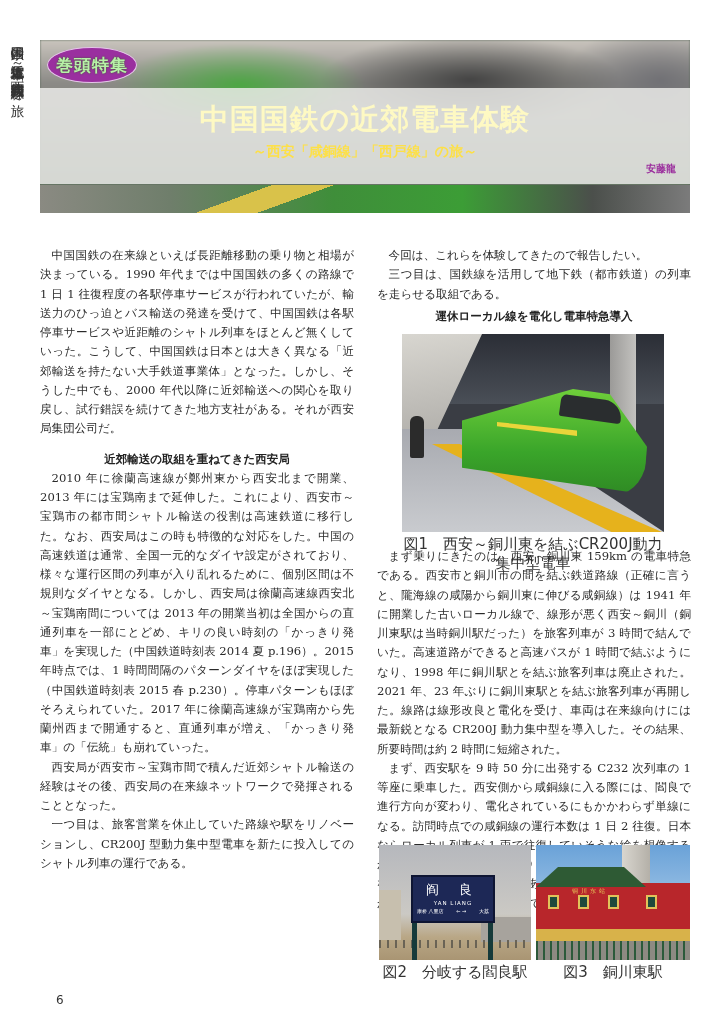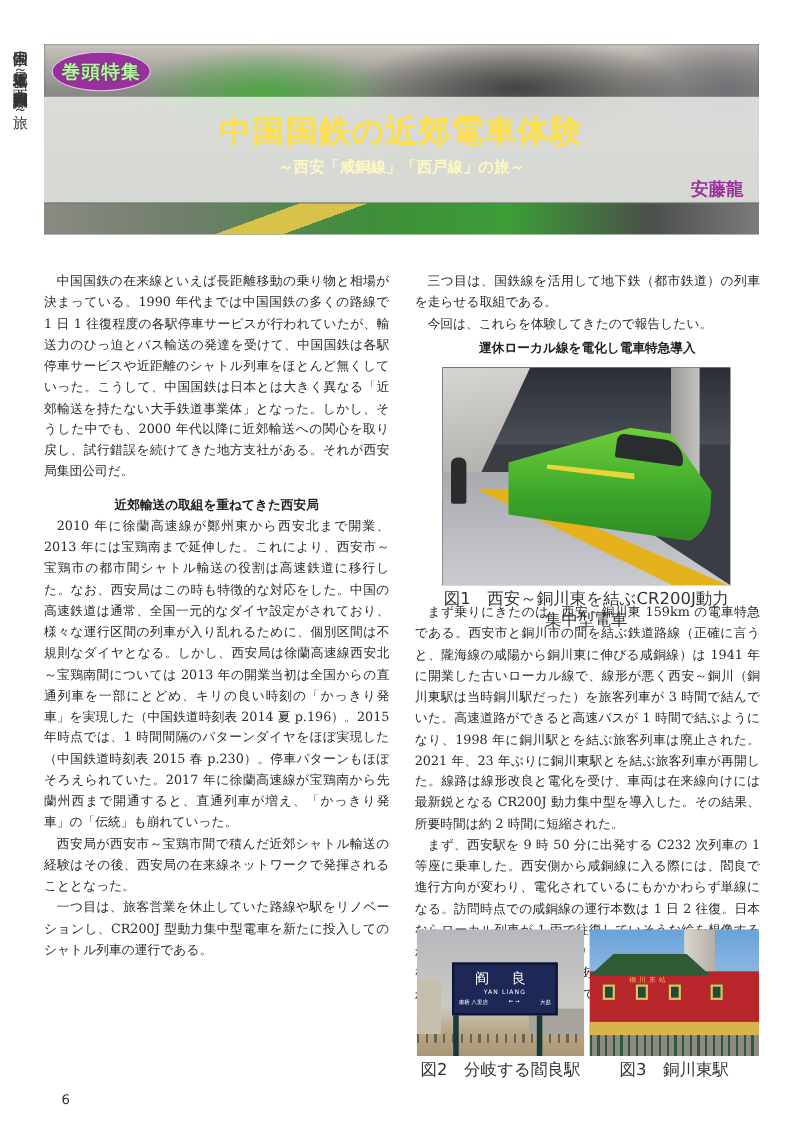--- a/index.html
+++ b/index.html
@@ -40,30 +40,30 @@
     border-radius: 50%; background: #9a2f9f;
     border: 1px solid #e6c6ea;
     display: flex; align-items: center; justify-content: center;
     font-family: "DejaVu Serif", serif; font-weight: bold; font-size: 17px;
     color: #b8f0a8; letter-spacing: 1px;
     text-shadow: 0 0 2px #2d6b1f;
   }
   .title {
     position: absolute; left: 0; right: 0; top: 60px; text-align: center;
     font-family: "DejaVu Sans", sans-serif; font-weight: bold; font-size: 29px;
-    color: #fde047; letter-spacing: 1px;
+    color: #fef9c3; letter-spacing: 1px;
   }
   .subtitle {
     position: absolute; left: 0; right: 0; top: 103px; text-align: center;
     font-family: Liberation Sans, sans-serif; font-weight: bold; font-size: 14px;
-    color: #fef9c3;
+    color: #fde047;
   }
   .author {
     position: absolute; right: 14px; top: 122px;
-    font-family: "DejaVu Sans", sans-serif; font-weight: bold; font-size: 16px;
+    font-family: "DejaVu Sans", sans-serif; font-weight: bold; font-size: 10px;
     color: #9b2f9d;
   }
 
   .col {
     position: absolute; font-size: 11.6px; line-height: 19.25px; color: #2a2a2a;
     text-align: justify;
   }
   .col-left { left: 40px; top: 246px; width: 314px; }
   .col-right { left: 377px; top: 246px; width: 314px; }
   .col p { text-indent: 1em; }
@@ -105,21 +105,21 @@
   .cap1 { left: 402px; top: 535px; width: 262px; }
 
   .fig2 {
     position: absolute; left: 379px; top: 845px; width: 152px; height: 115px;
     overflow: hidden;
     background: linear-gradient(180deg, #b6b8bd 0%, #cbc9c4 60%, #b9a786 80%, #a99573 100%);
   }
   .fig2 .bld { position: absolute; left: 0; top: 45px; width: 22px; height: 50px; background: #c7bfae; }
   .fig2 .bld2 { position: absolute; right: 0; top: 72px; width: 50px; height: 25px; background: #a7a39d; }
   .fig2 .sign {
-    position: absolute; left: 32px; top: 30px; width: 96px; height: 48px;
+    position: absolute; left: 32px; top: 30px; width: 84px; height: 48px;
     background: #1d2856; border: 2px solid #0e1533; color: #fff;
     font-family: "DejaVu Sans", sans-serif; text-align: center;
   }
   .fig2 .sign .zh { font-size: 13px; letter-spacing: 8px; margin-top: 4px; }
   .fig2 .sign .py { font-size: 5.5px; margin-top: 1px; letter-spacing: 1px; }
   .fig2 .sign .dir { font-size: 5px; display: flex; justify-content: space-between; padding: 2px 4px 0; }
   .fig2 .post { position: absolute; top: 78px; width: 5px; height: 40px; background: #163a3a; }
   .fig2 .post.l { left: 33px; }
   .fig2 .post.r { left: 109px; }
   .fig2 .fence { position: absolute; left: 0; top: 95px; width: 100%; height: 8px;
@@ -168,22 +168,22 @@
 <div class="col col-left">
   <p>中国国鉄の在来線といえば長距離移動の乗り物と相場が決まっている。1990 年代までは中国国鉄の多くの路線で 1 日 1 往復程度の各駅停車サービスが行われていたが、輸送力のひっ迫とバス輸送の発達を受けて、中国国鉄は各駅停車サービスや近距離のシャトル列車をほとんど無くしていった。こうして、中国国鉄は日本とは大きく異なる「近郊輸送を持たない大手鉄道事業体」となった。しかし、そうした中でも、2000 年代以降に近郊輸送への関心を取り戻し、試行錯誤を続けてきた地方支社がある。それが西安局集団公司だ。</p>
   <p class="heading">近郊輸送の取組を重ねてきた西安局</p>
   <p>2010 年に徐蘭高速線が鄭州東から西安北まで開業、2013 年には宝鶏南まで延伸した。これにより、西安市～宝鶏市の都市間シャトル輸送の役割は高速鉄道に移行した。なお、西安局はこの時も特徴的な対応をした。中国の高速鉄道は通常、全国一元的なダイヤ設定がされており、様々な運行区間の列車が入り乱れるために、個別区間は不規則なダイヤとなる。しかし、西安局は徐蘭高速線西安北～宝鶏南間については 2013 年の開業当初は全国からの直通列車を一部にとどめ、キリの良い時刻の「かっきり発車」を実現した（中国鉄道時刻表 2014 夏 p.196）。2015 年時点では、1 時間間隔のパターンダイヤをほぼ実現した（中国鉄道時刻表 2015 春 p.230）。停車パターンもほぼそろえられていた。2017 年に徐蘭高速線が宝鶏南から先蘭州西まで開通すると、直通列車が増え、「かっきり発車」の「伝統」も崩れていった。</p>
   <p>西安局が西安市～宝鶏市間で積んだ近郊シャトル輸送の経験はその後、西安局の在来線ネットワークで発揮されることとなった。</p>
   <p>一つ目は、旅客営業を休止していた路線や駅をリノベーションし、CR200J 型動力集中型電車を新たに投入してのシャトル列車の運行である。</p>
 
 </div>
 
 <div class="col col-right">
+  <p>今回は、これらを体験してきたので報告したい。</p>
   <p>三つ目は、国鉄線を活用して地下鉄（都市鉄道）の列車を走らせる取組である。</p>
-  <p>今回は、これらを体験してきたので報告したい。</p>
   <p class="heading">運休ローカル線を電化し電車特急導入</p>
 </div>
 
 <div class="fig1">
   <div class="ceiling"></div>
   <div class="ceil-left"></div>
   <div class="pillar"></div>
   <div class="platform"></div>
   <div class="yellow"></div>
   <div class="train"></div>

